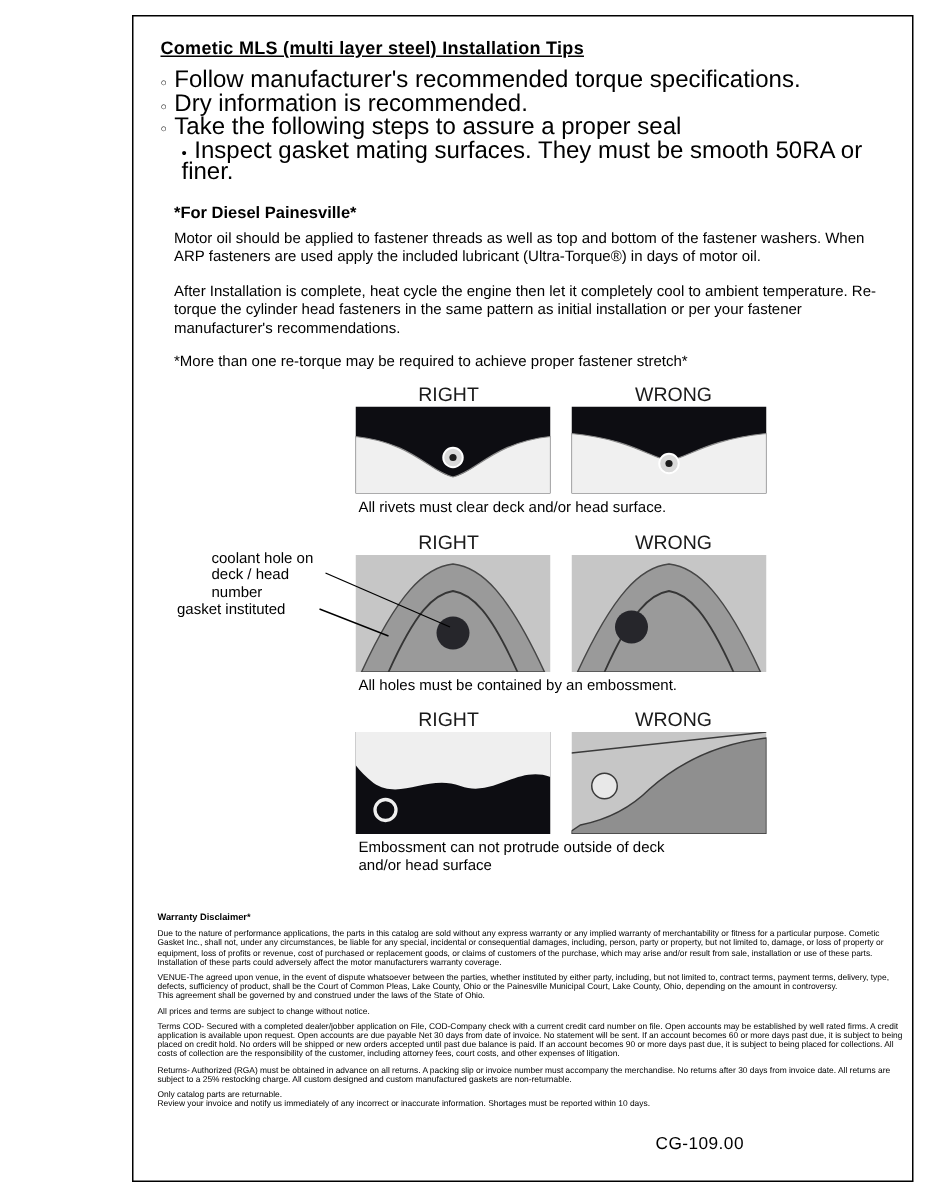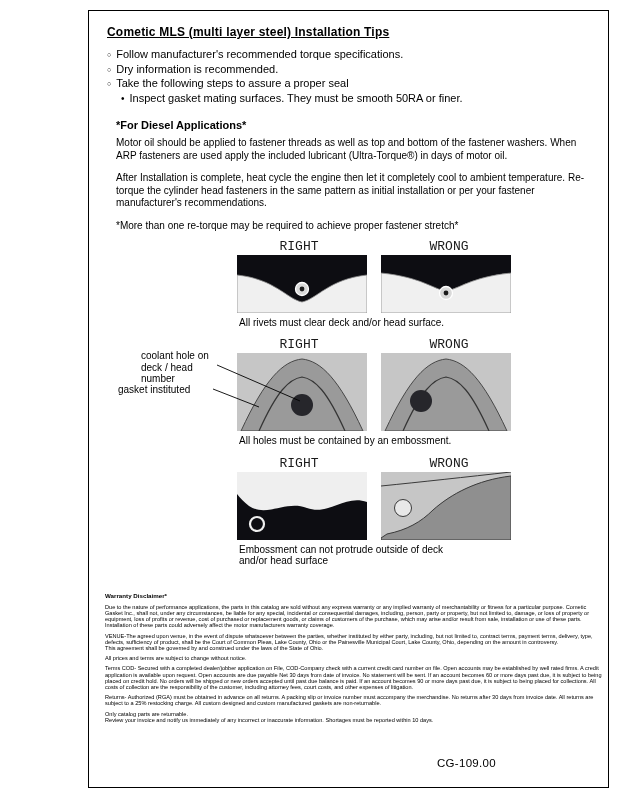--- a/index.html
+++ b/index.html
@@ -4,32 +4,32 @@
 <style>
   * { box-sizing: border-box; margin: 0; padding: 0; }
   html, body { background: #fff; }
   body { font-family: "Liberation Sans", sans-serif; color: #000; }
   .page { position: relative; width: 618px; height: 800px; background: #fff; overflow: hidden; }
   .frame { position: absolute; left: 88px; top: 10px; width: 521px; height: 778px; border: 1px solid #000; background: #fff; }
   .content { padding: 10px 12px 0 16px; }
 
   .title { font-size: 12px; font-weight: bold; text-decoration: underline; margin: 4px 0 9px 2px; letter-spacing: .2px; }
 
-  .tips { font-size: 11px; line-height: 12.5px; }
+  .tips { font-size: 16px; line-height: 12.5px; }
   .tip-l1 { padding-left: 2px; }
   .tip-l1::before { content: "○"; font-size: 7px; margin-right: 5px; position: relative; top: -1px; }
   .tip-l2 { padding-left: 16px; }
   .tip-l2::before { content: "•"; font-size: 10px; margin-right: 5px; }
 
   .diesel-heading { font-size: 11px; font-weight: bold; margin: 14px 0 6px 11px; }
   .para { font-size: 10px; line-height: 12.5px; margin: 0 6px 10px 11px; max-width: 489px; }
   .note { font-size: 10px; margin: 10px 0 8px 11px; }
 
   .diag-block { position: relative; margin-left: 132px; width: 274px; }
-  .diag-labels { display: flex; gap: 26px; font-family: Liberation Mono, monospace; }
+  .diag-labels { display: flex; gap: 26px; }
   .diag-labels span { width: 130px; text-align: center; font-size: 13px; line-height: 15px; color: #1a1a1a; }
   .diag-panels { display: flex; gap: 14px; margin-top: 1px; }
   .diag-panels svg { width: 130px; display: block; }
   .diag-caption { font-size: 10px; line-height: 11.5px; margin: 4px 0 9px 2px; }
   .diag-caption.wrap { max-width: 224px; }
 
   .annotation { position: absolute; font-size: 10px; line-height: 11.5px; color: #000; }
   .annot-1 { left: -96px; top: 13px; width: 84px; }
   .annot-2 { left: -119px; top: 47px; width: 100px; }
   .connector { position: absolute; left: -150px; top: 0; width: 230px; height: 92px; pointer-events: none; }
@@ -50,21 +50,21 @@
 
       <div class="title">Cometic MLS (multi layer steel) Installation Tips</div>
 
       <div class="tips">
         <div class="tip-l1">Follow manufacturer's recommended torque specifications.</div>
         <div class="tip-l1">Dry information is recommended.</div>
         <div class="tip-l1">Take the following steps to assure a proper seal</div>
         <div class="tip-l2">Inspect gasket mating surfaces.  They must be smooth 50RA or finer.</div>
       </div>
 
-      <div class="diesel-heading">*For Diesel Applications*</div>
+      <div class="diesel-heading">*For Diesel Painesville*</div>
       <div class="para">Motor oil should be applied to fastener threads as well as top and bottom of the fastener washers. When ARP fasteners are used apply the included lubricant (Ultra-Torque®) in days of motor oil.</div>
       <div class="para">After Installation is complete, heat cycle the engine then let it completely cool to ambient temperature. Re-torque the cylinder head fasteners in the same pattern as initial installation or per your fastener manufacturer's recommendations.</div>
       <div class="note">*More than one re-torque may be required to achieve proper fastener stretch*</div>
 
       <div class="diag-block">
         <div class="diag-labels">
           <span>RIGHT</span>
           <span>WRONG</span>
         </div>
         <div class="diag-panels">

